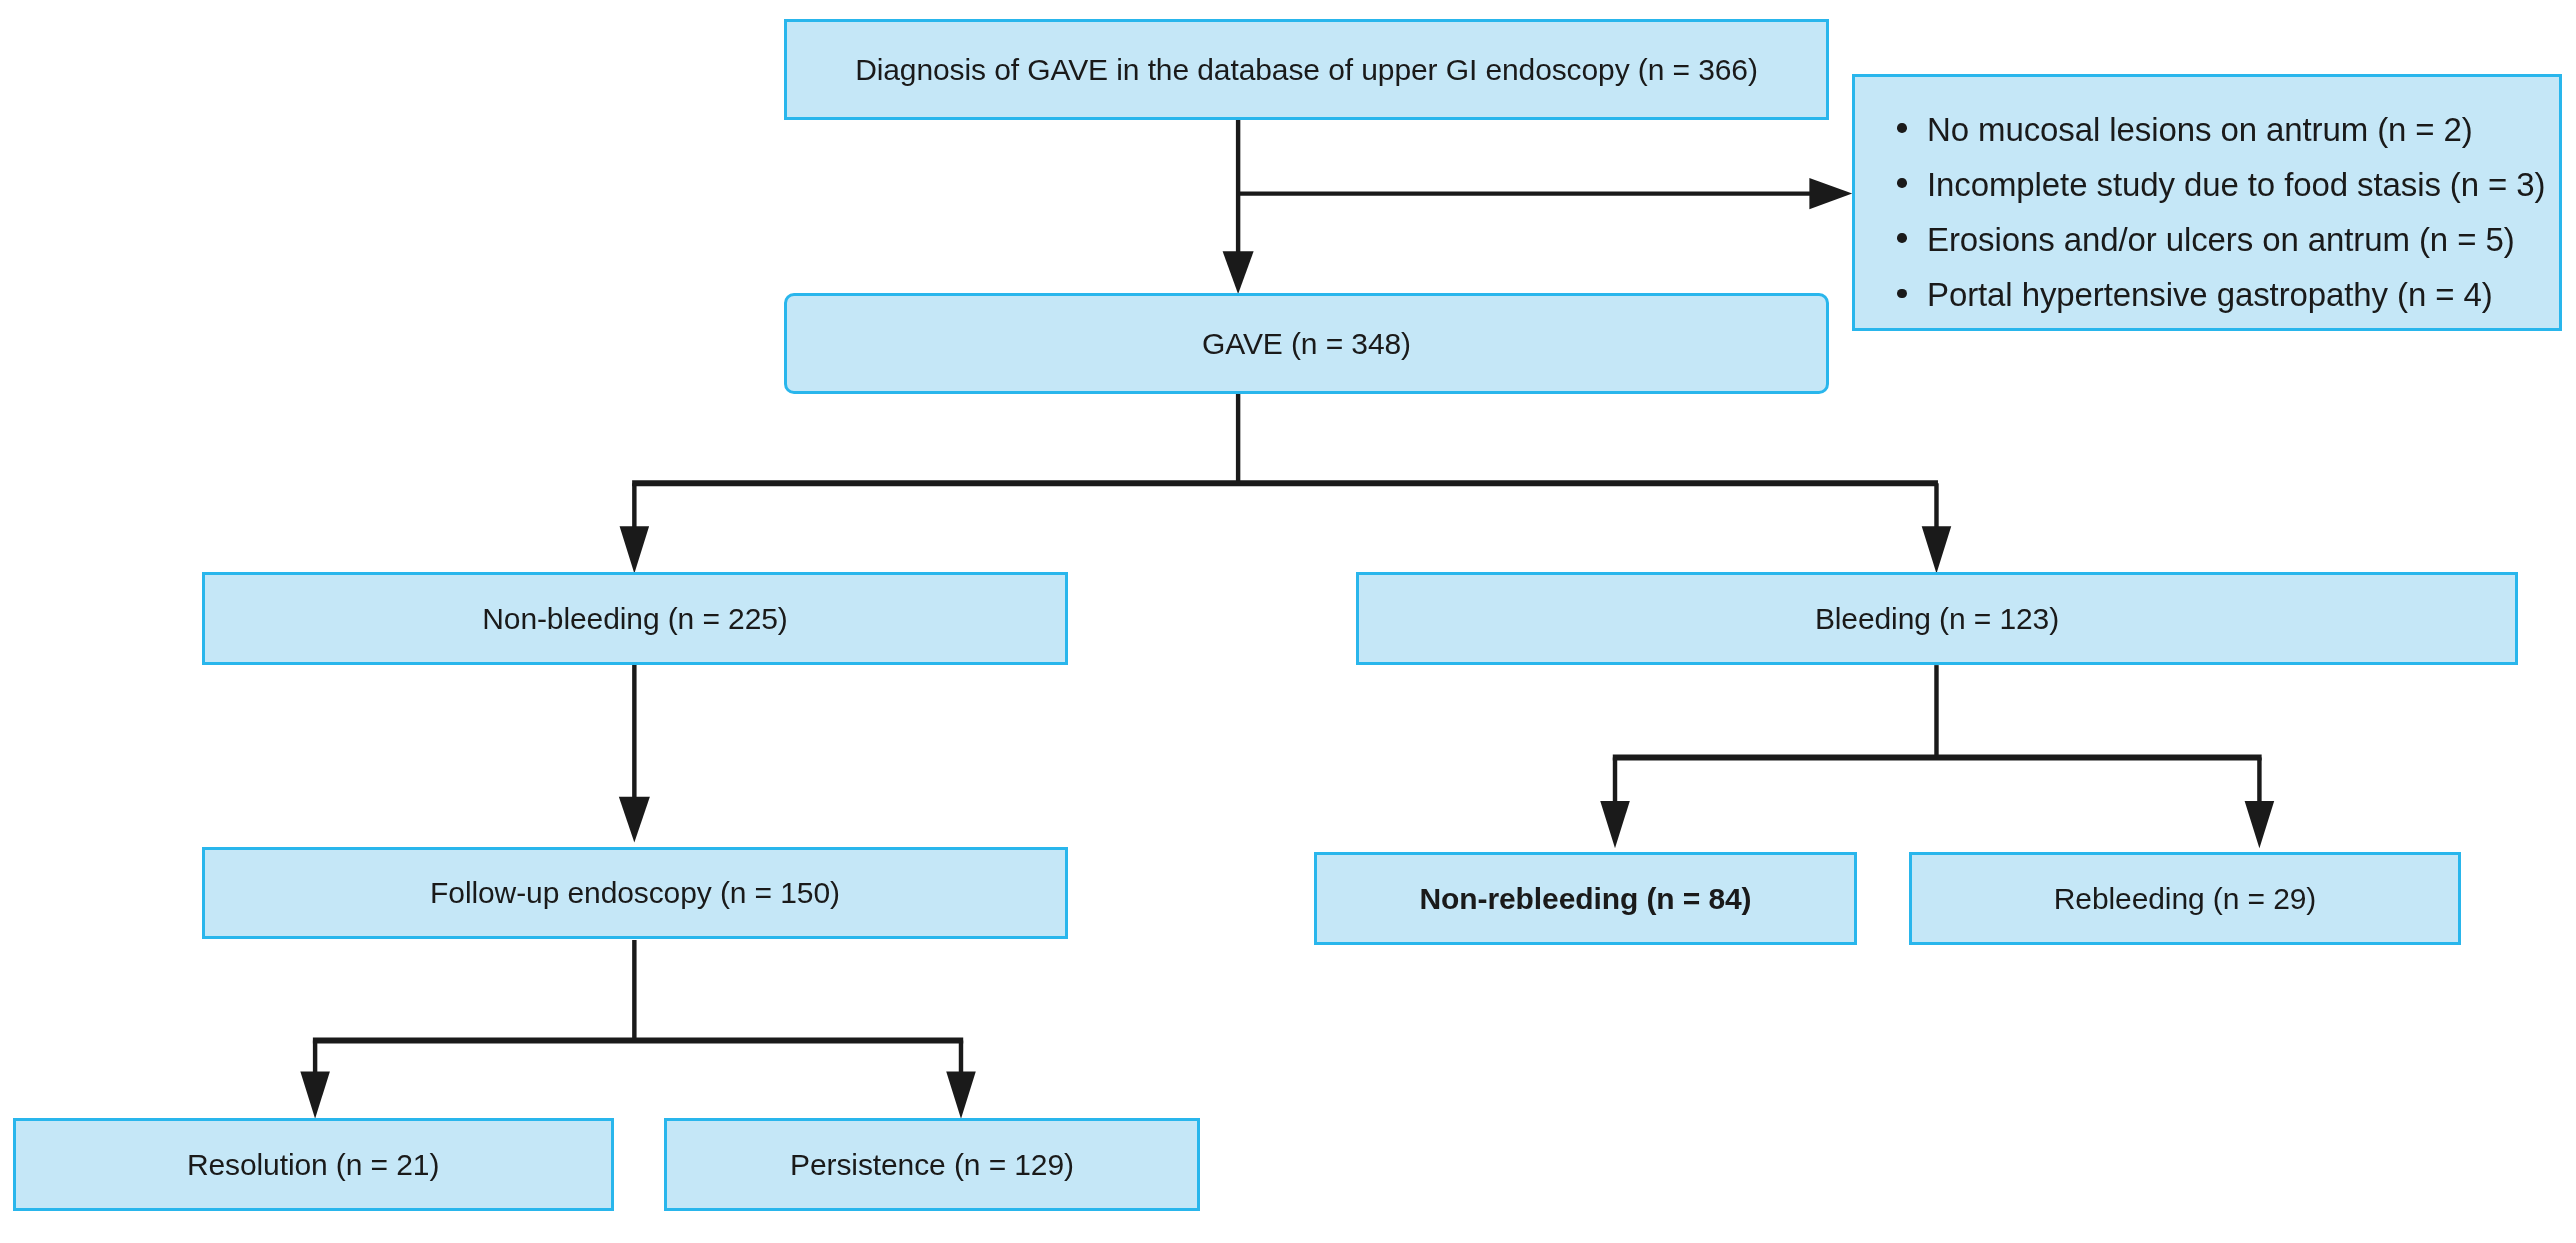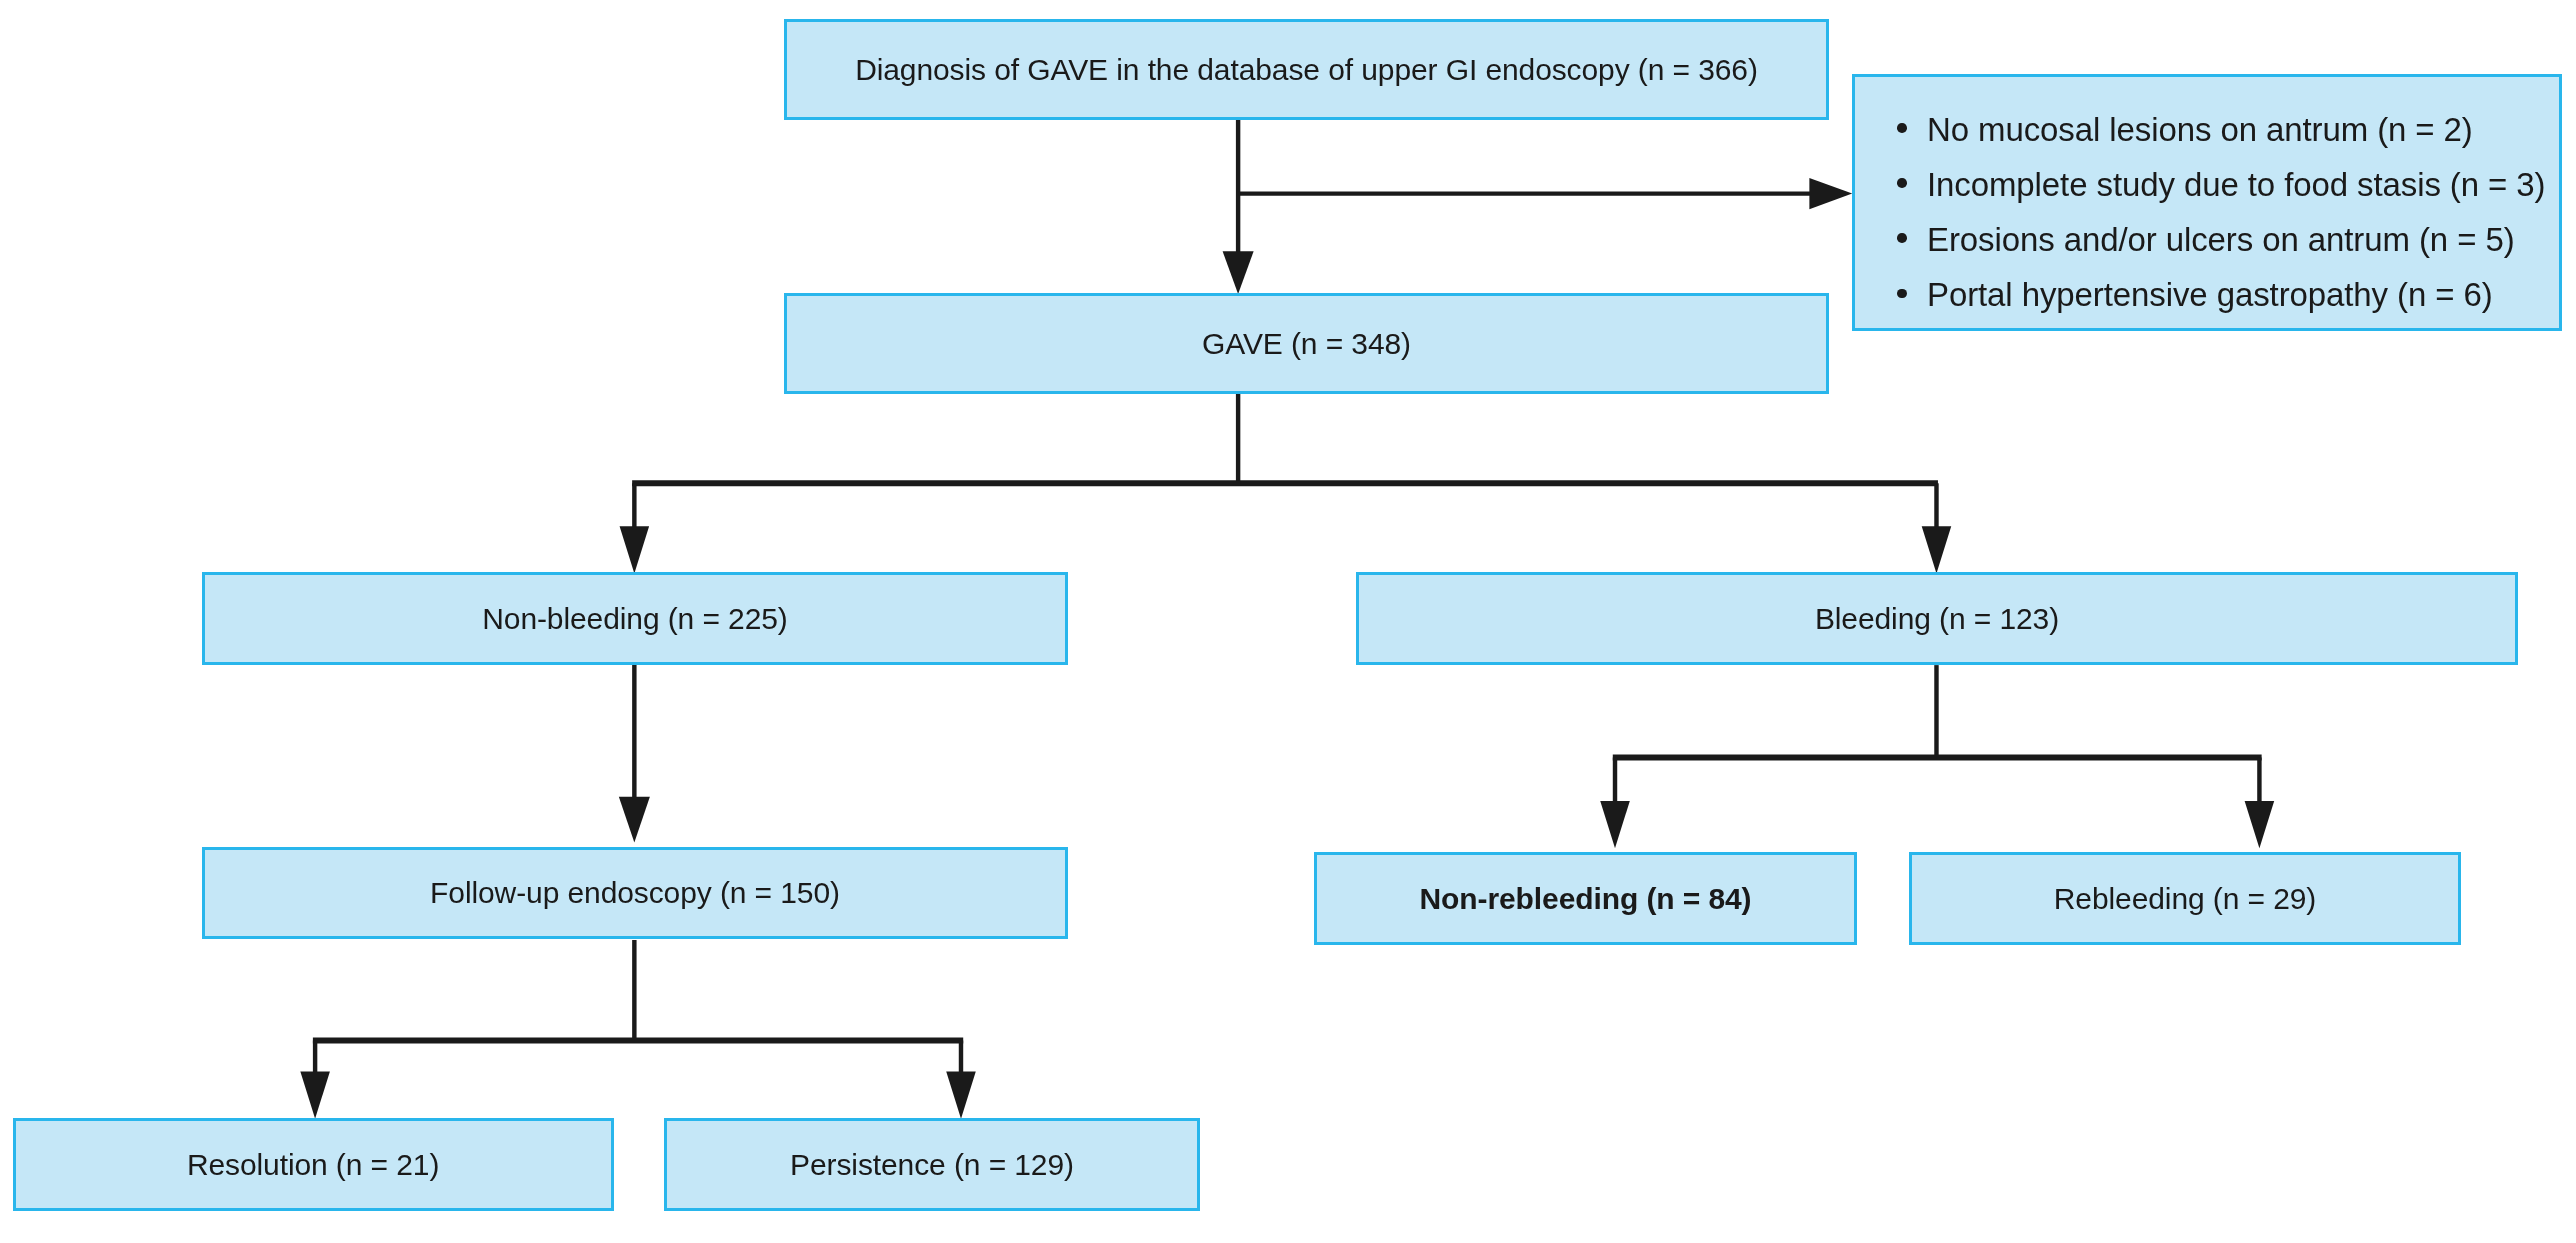--- a/index.html
+++ b/index.html
@@ -111,25 +111,25 @@
     <polygon class="arrowhead" points="1300,1514 1280,1450 1320,1450"></polygon>
   </svg>
 
   <div class="node" style="left:784px; top:19px; width:1045px; height:101px;">Diagnosis of GAVE in the database of upper GI endoscopy (n = 366)</div>
 
   <div class="node listbox" style="left:1852px; top:74px; width:710px; height:257px;">
     <ul class="excl-list">
       <li>No mucosal lesions on antrum (n = 2)</li>
       <li>Incomplete study due to food stasis (n = 3)</li>
       <li>Erosions and/or ulcers on antrum (n = 5)</li>
-      <li>Portal hypertensive gastropathy (n = 6)</li>
+      <li>Portal hypertensive gastropathy (n = 4)</li>
     </ul>
   </div>
 
-  <div class="node" style="left:784px; top:293px; width:1045px; height:101px;">GAVE (n = 348)</div>
+  <div class="node" style="left:784px; top:293px; width:1045px; height:101px;border-radius:10px;">GAVE (n = 348)</div>
 
   <div class="node" style="left:202px; top:572px; width:866px; height:93px;">Non-bleeding (n = 225)</div>
 
   <div class="node" style="left:1356px; top:572px; width:1162px; height:93px;">Bleeding (n = 123)</div>
 
   <div class="node" style="left:202px; top:847px; width:866px; height:92px;">Follow-up endoscopy (n = 150)</div>
 
   <div class="node" style="left:1314px; top:852px; width:543px; height:93px;font-weight:bold;">Non-rebleeding (n = 84)</div>
 
   <div class="node" style="left:1909px; top:852px; width:552px; height:93px;">Rebleeding (n = 29)</div>

